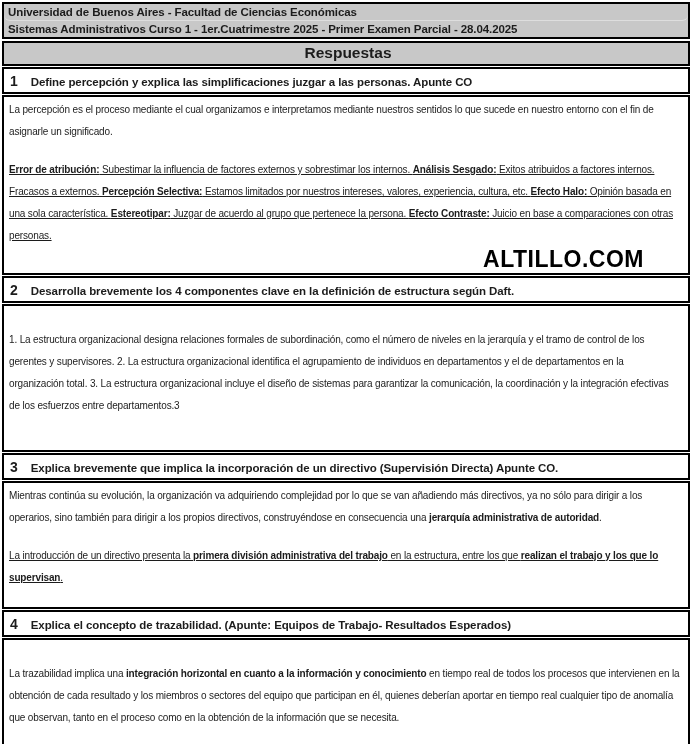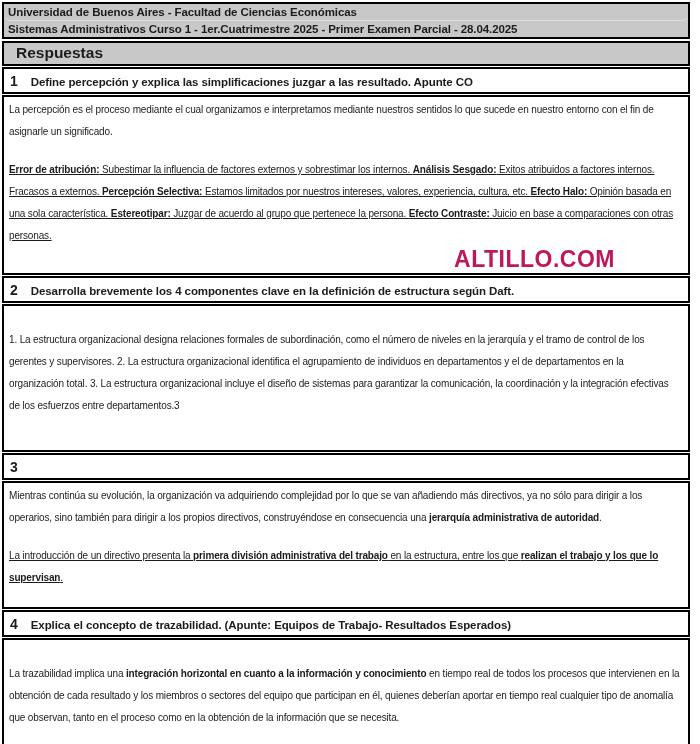--- a/index.html
+++ b/index.html
@@ -19,23 +19,23 @@
   
   .header-block { background: #c8c8c8; margin-bottom: 2px; }
   .hline {
     font-size: 11.5px; font-weight: bold; line-height: 14px;
     padding: 1px 4px; letter-spacing: -0.1px; border-radius: 6px;
   }
   .hline:first-child { border-bottom: 1px solid #dedede; }
   
   .section-title {
     background: #c8c8c8;
-    text-align: left;
+    text-align: center;
     font-size: 15.5px; font-weight: bold;
-    padding: 2px 0 3px 12px;
+    padding: 2px 0 3px 4px;
     line-height: 16px;
   }
   
   .qrow {
     display: flex; align-items: baseline;
     padding: 4px 6px 3px 6px;
     background: #ffffff;
   }
   .qnum { font-size: 14px; font-weight: bold; margin-right: 13px; }
   .qtext { font-size: 11.5px; font-weight: bold; letter-spacing: -0.1px; }
@@ -53,43 +53,43 @@
   .answer p + p { margin-top: 16px; text-decoration: underline; }
   .answer .b { font-weight: bold; }
   .pad-top { padding-top: 23px; }
   .a1 { min-height: 180px; }
   .a2 { min-height: 148px; }
   .a3 { min-height: 128px; }
   .a4 { min-height: 114px; }
   .last { border-bottom-width: 4px; margin-bottom: 0; }
   .watermark {
     position: absolute;
-    right: 73px; bottom: 1px;
+    right: 44px; bottom: 1px;
     font-size: 23px; font-weight: 800;
     letter-spacing: 0.5px;
-    color: #be185d;
+    color: #000000;
     line-height: 26px;
     white-space: nowrap;
   }
 </style>
 </head>
 <body>
 
 <div class="page">
 
   <div class="block header-block">
     <div class="hline">Universidad de Buenos Aires - Facultad de Ciencias Económicas</div>
     <div class="hline">Sistemas Administrativos Curso 1 - 1er.Cuatrimestre 2025 - Primer Examen Parcial - 28.04.2025</div>
   </div>
 
   <div class="block section-title">Respuestas</div>
 
   <div class="block qrow">
     <span class="qnum">1</span>
-    <span class="qtext">Define percepción y explica las simplificaciones juzgar a las resultado. Apunte CO</span>
+    <span class="qtext">Define percepción y explica las simplificaciones juzgar a las personas. Apunte CO</span>
   </div>
   <div class="block answer a1">
     <div class="answer-text">
         <p><span>La percepción es el proceso mediante el cual organizamos e interpretamos mediante nuestros sentidos lo que sucede en nuestro entorno con el fin de asignarle un significado.</span></p>
         <p><span class="b">Error de atribución:</span><span> Subestimar la influencia de factores externos y sobrestimar los internos. </span><span class="b">Análisis Sesgado:</span><span> Exitos atribuidos a factores internos. Fracasos a externos. </span><span class="b">Percepción Selectiva:</span><span> Estamos limitados por nuestros intereses, valores, experiencia, cultura, etc. </span><span class="b">Efecto Halo:</span><span> Opinión basada en una sola característica. </span><span class="b">Estereotipar:</span><span> Juzgar de acuerdo al grupo que pertenece la persona. </span><span class="b">Efecto Contraste:</span><span> Juicio en base a comparaciones con otras personas.</span></p>
       </div>
     <div class="watermark">ALTILLO.COM</div>
   </div>
 
   <div class="block qrow">
@@ -97,20 +97,21 @@
     <span class="qtext">Desarrolla brevemente los 4 componentes clave en la definición de estructura según Daft.</span>
   </div>
   <div class="block answer a2 pad-top">
     <div class="answer-text">
         <p><span>1. La estructura organizacional designa relaciones formales de subordinación, como el número de niveles en la jerarquía y el tramo de control de los gerentes y supervisores. 2. La estructura organizacional identifica el agrupamiento de individuos en departamentos y el de departamentos en la organización total. 3. La estructura organizacional incluye el diseño de sistemas para garantizar la comunicación, la coordinación y la integración efectivas de los esfuerzos entre departamentos.3</span></p>
       </div>
   </div>
 
   <div class="block qrow">
     <span class="qnum">3</span>
+    <span class="qtext">Explica brevemente que implica la incorporación de un directivo (Supervisión Directa) Apunte CO.</span>
   </div>
   <div class="block answer a3">
     <div class="answer-text">
         <p><span>Mientras continúa su evolución, la organización va adquiriendo complejidad por lo que se van añadiendo más directivos, ya no sólo para dirigir a los operarios, sino también para dirigir a los propios directivos, construyéndose en consecuencia una </span><span class="b">jerarquía administrativa de autoridad</span><span>.</span></p>
         <p><span>La introducción de un directivo presenta la </span><span class="b">primera división administrativa del trabajo</span><span> en la estructura, entre los que </span><span class="b">realizan el trabajo y los que lo supervisan</span><span>.</span></p>
       </div>
   </div>
 
   <div class="block qrow">
     <span class="qnum">4</span>

